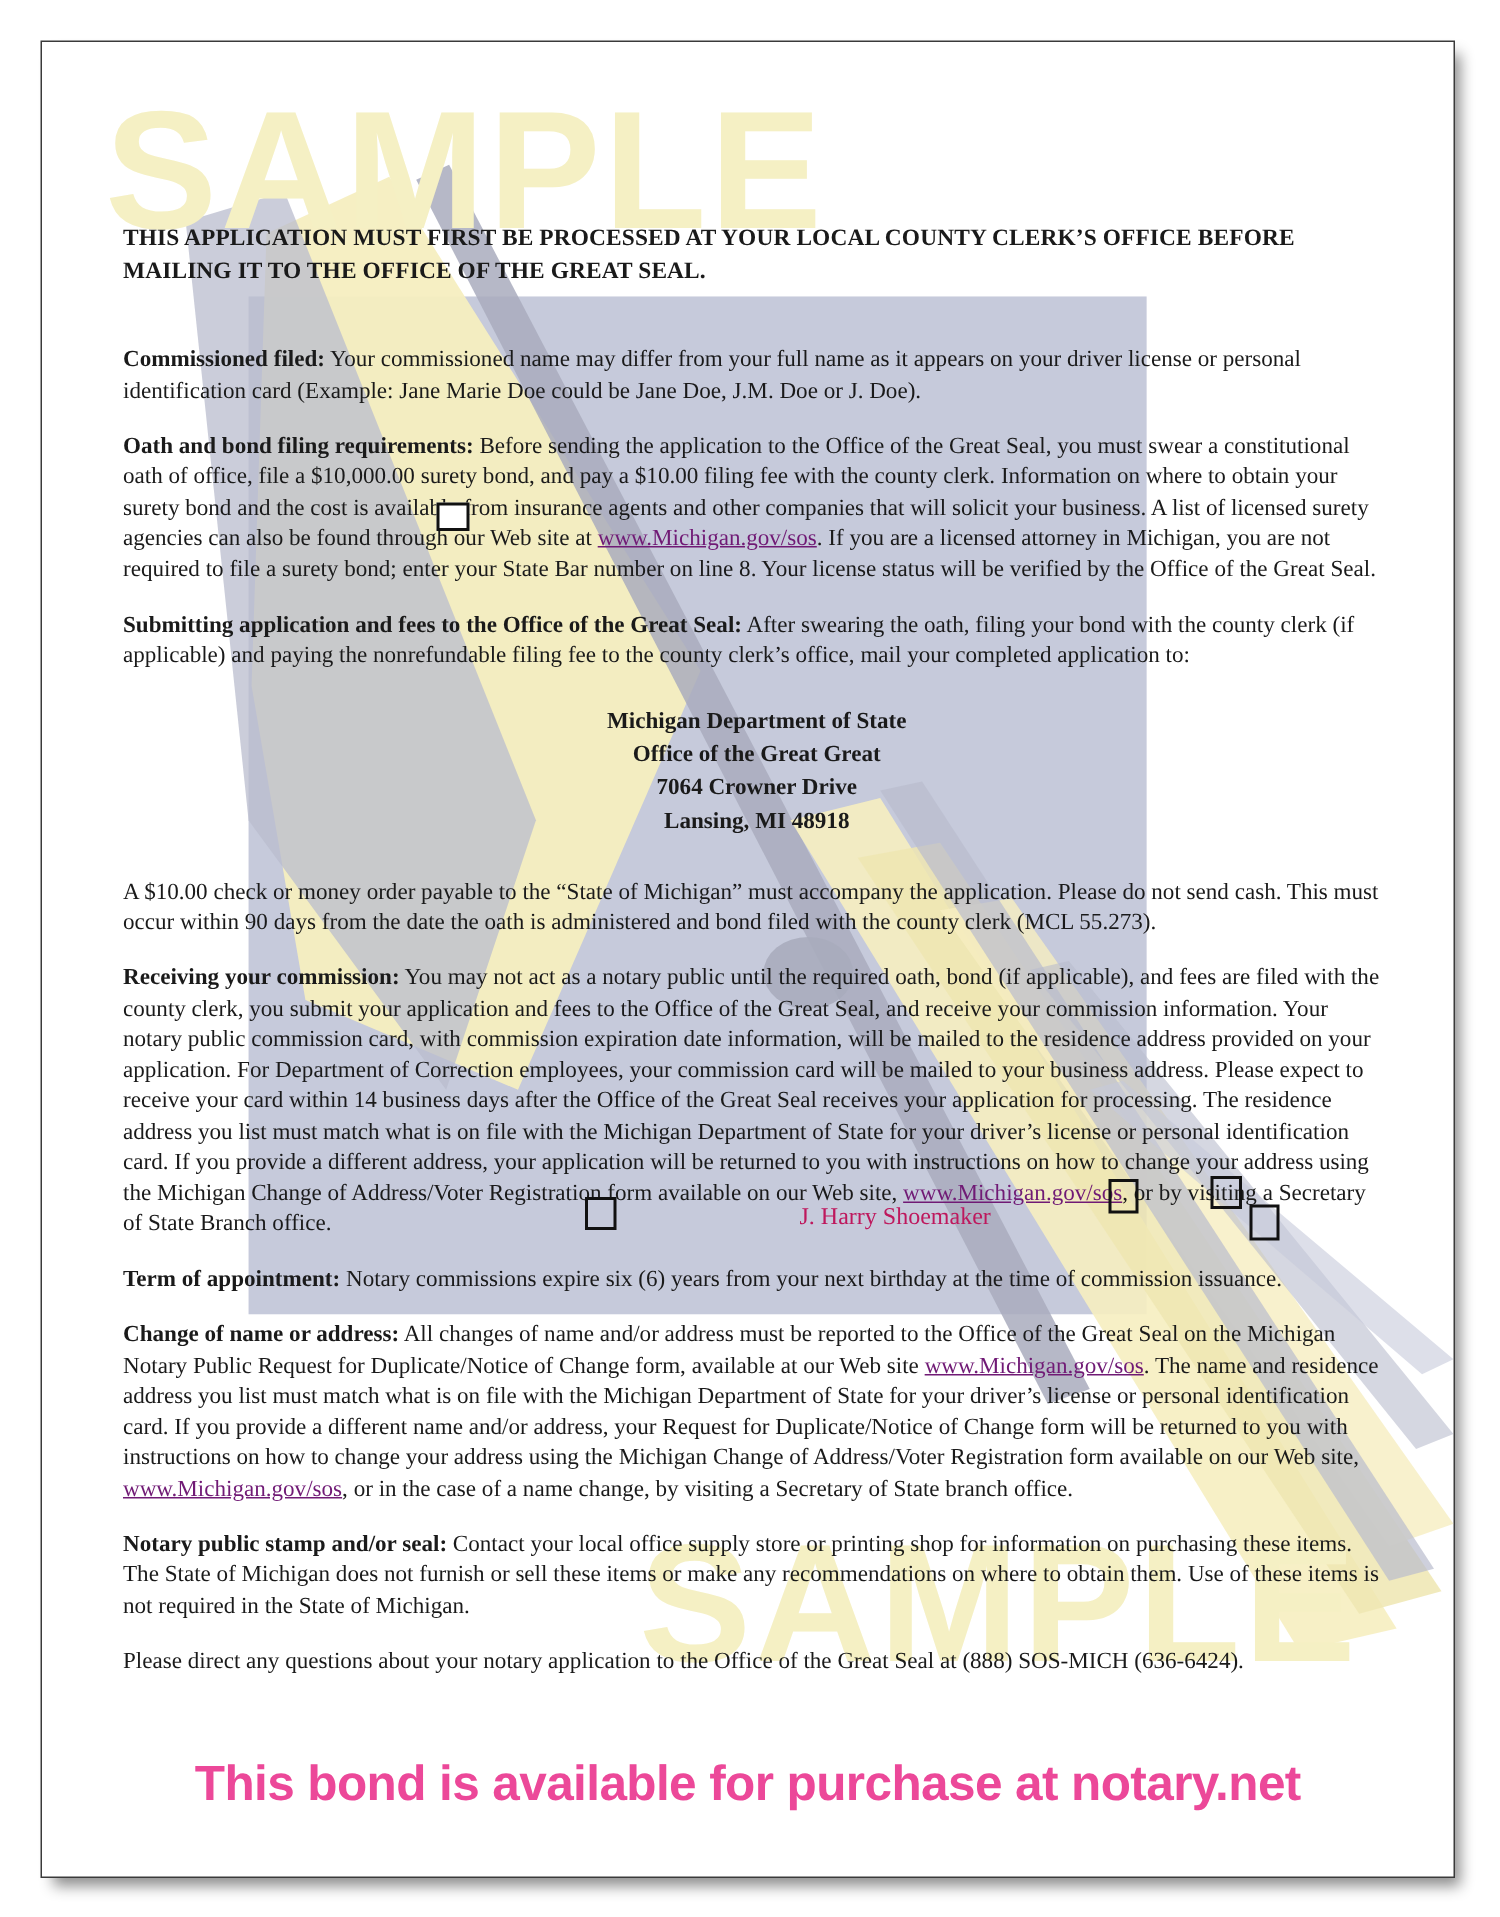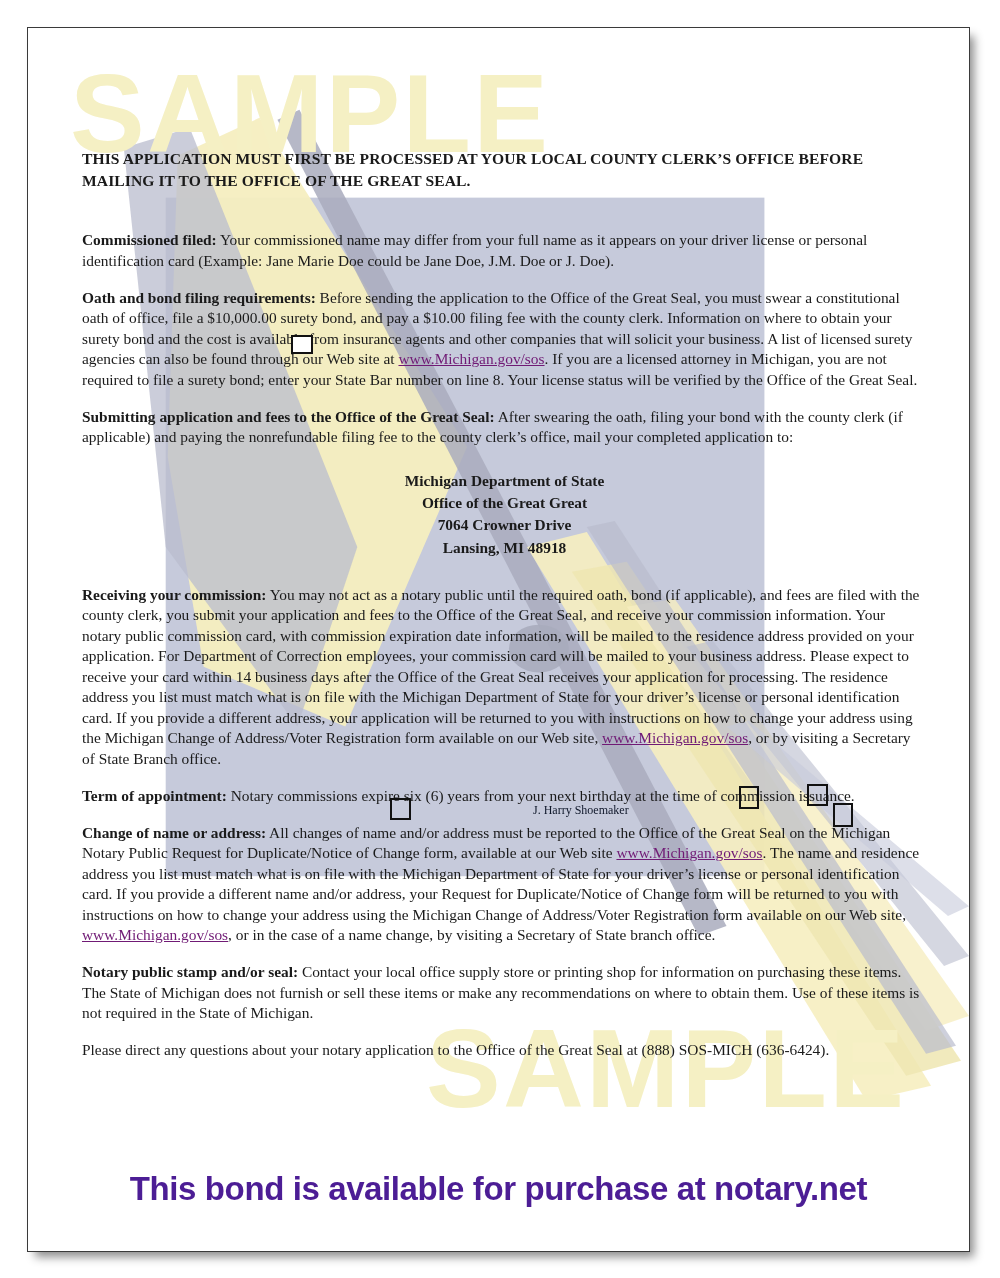--- a/index.html
+++ b/index.html
@@ -107,37 +107,37 @@
     z-index: 5;
     box-sizing: border-box;
   }
   .artifact-box.filled-white { background: #ffffff; }
 
   
   #artifact-name {
     position: absolute;
     left: 505px;
     top: 775px;
-    font-size: 12px;
-    color: #0f172a;
+    font-size: 16px;
+    color: #be185d;
     z-index: 5;
     white-space: nowrap;
   }
 
   
   #footer-banner {
     position: absolute;
     left: 0;
     right: 0;
     top: 1142px;
     text-align: center;
     font-family: "Liberation Sans", "DejaVu Sans", sans-serif;
     font-weight: 700;
     font-size: 33px;
-    color: #4c1d95;
+    color: #ec4899;
     letter-spacing: -0.012em;
     z-index: 6;
   }
 </style>
 </head>
 <body>
 
 <div id="page-shell">
 
   <svg id="bg-art" viewBox="0 0 943 1225" preserveAspectRatio="none" aria-hidden="true">
@@ -181,20 +181,21 @@
       <span class="lead">Submitting application and fees to the Office of the Great Seal:</span><span> After swearing the oath, filing your bond with the county clerk (if applicable) and paying the nonrefundable filing fee to the county clerk’s office, mail your completed application to:</span>
     </p>
 
     <div class="addr">
       <div>Michigan Department of State</div>
       <div>Office of the Great Great</div>
       <div>7064 Crowner Drive</div>
       <div>Lansing, MI 48918</div>
     </div>
 
+    <p class="para">A $10.00 check or money order payable to the “State of Michigan” must accompany the application.  Please do not send cash.  This must occur within 90 days from the date the oath is administered and bond filed with the county clerk (MCL 55.273).</p>
 
     <p class="para">
       <span class="lead">Receiving your commission:</span><span> You may not act as a notary public until the required oath, bond (if applicable), and fees are filed with the county clerk, you submit your application and fees to the Office of the Great Seal, and receive your commission information. Your notary public commission card, with commission expiration date information, will be mailed to the residence address provided on your application.  For Department of Correction employees, your commission card will be mailed to your business address.  Please expect to receive your card within 14 business days after the Office of the Great Seal receives your application for processing.  The residence address you list must match what is on file with the Michigan Department of State for your driver’s license or personal identification card.  If you provide a different address, your application will be returned to you with instructions on how to change your address using the Michigan Change of Address/Voter Registration form available on our Web site, </span><a class="link" href="#">www.Michigan.gov/sos</a><span>, or by visiting a Secretary of State Branch office.</span>
     </p>
 
     <p class="para">
       <span class="lead">Term of appointment:</span><span> Notary commissions expire six (6) years from your next birthday at the time of commission issuance.</span>
     </p>
 
     <p class="para">

